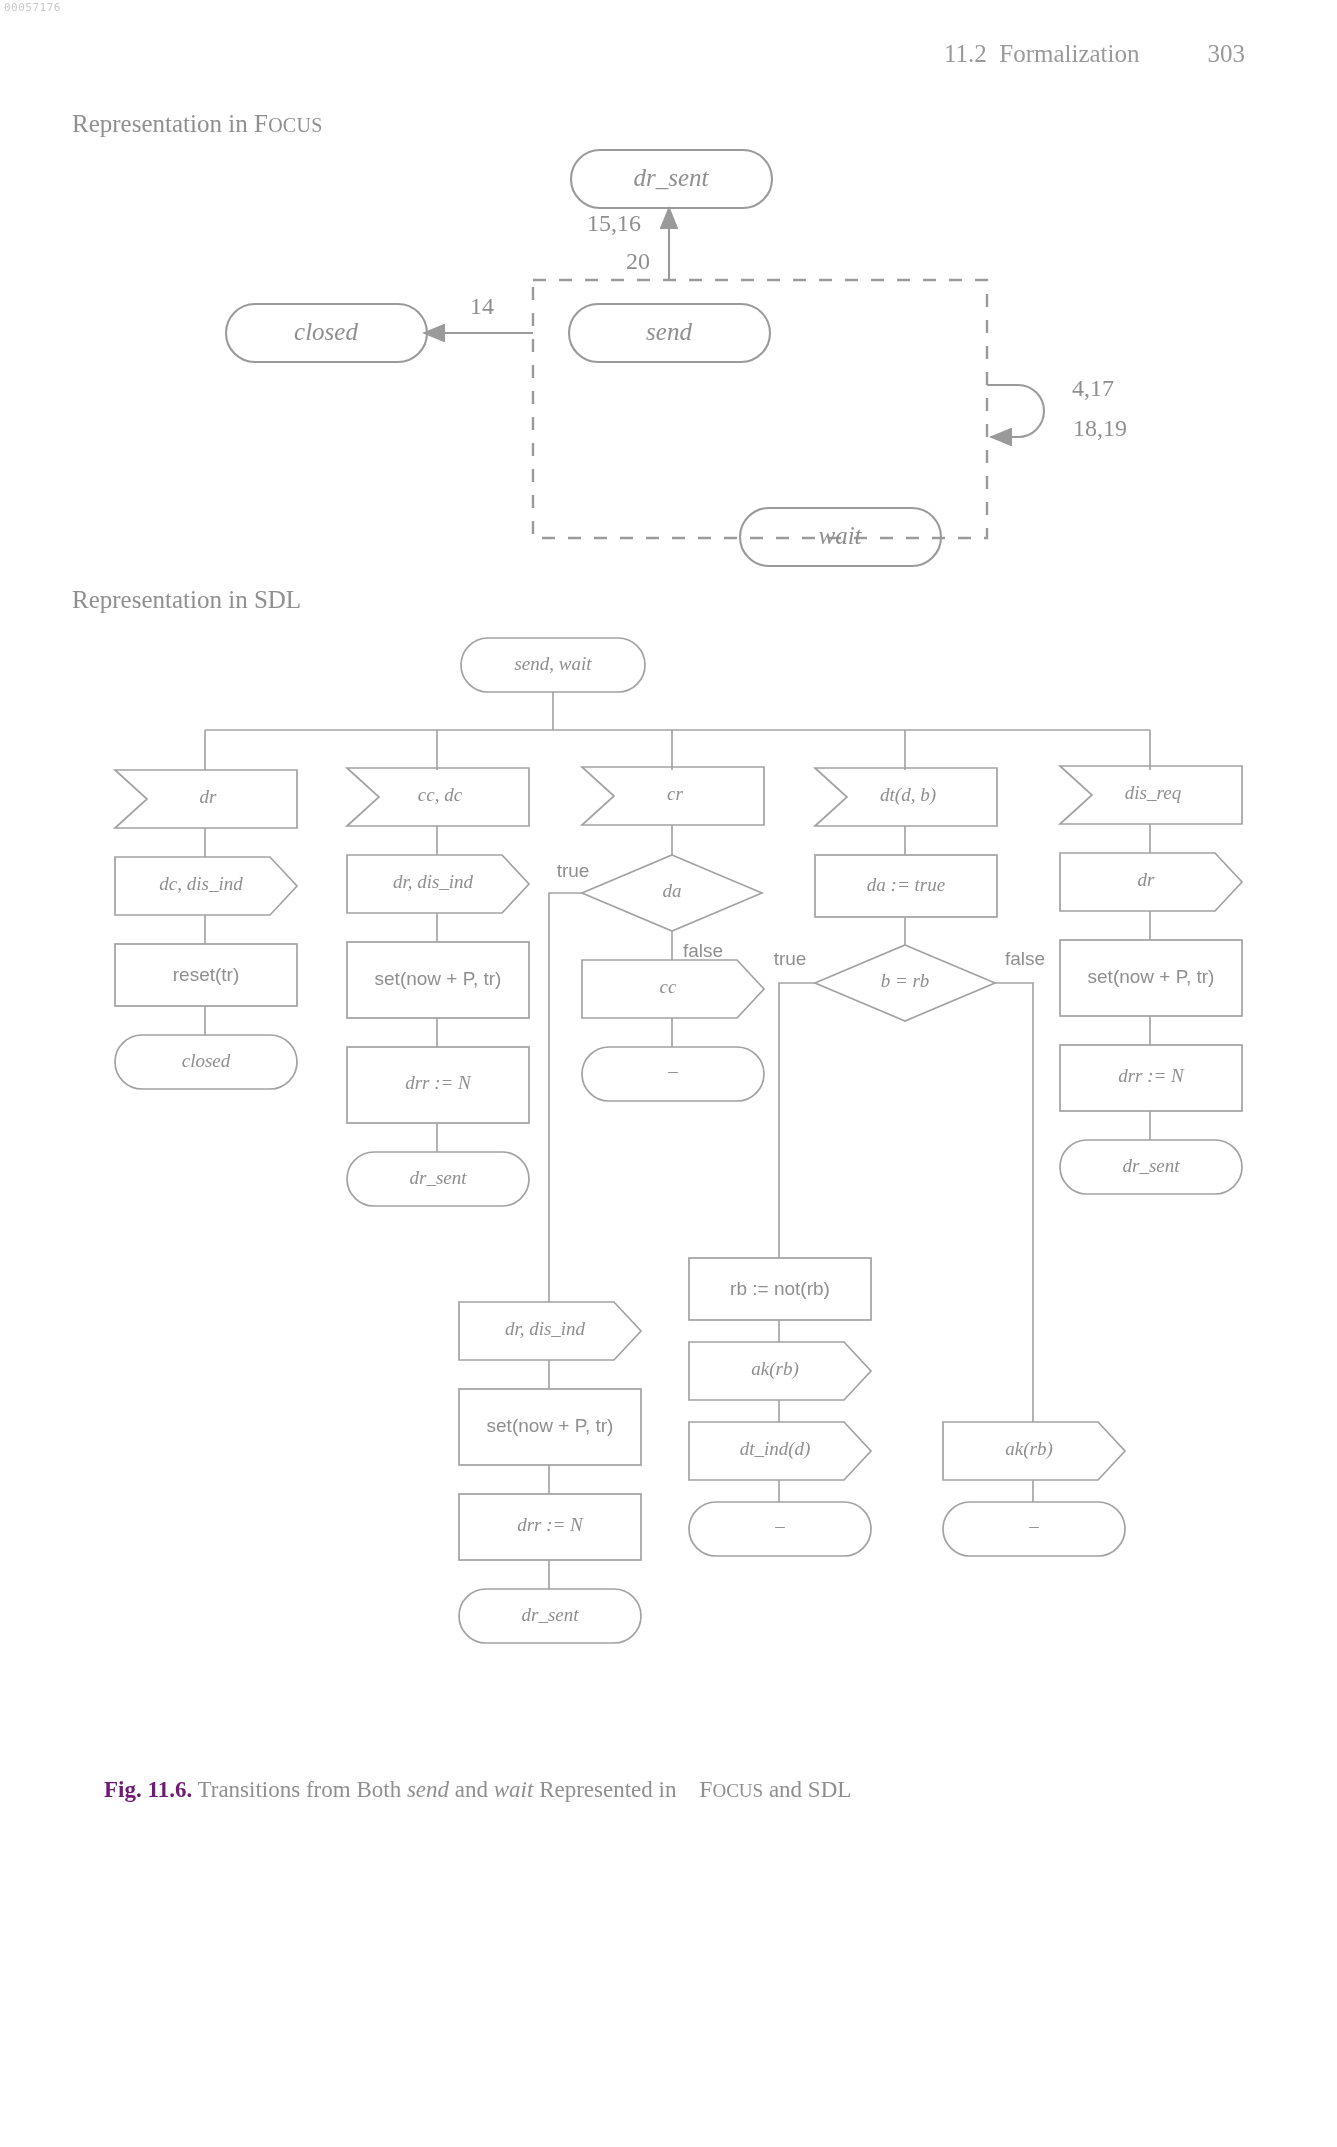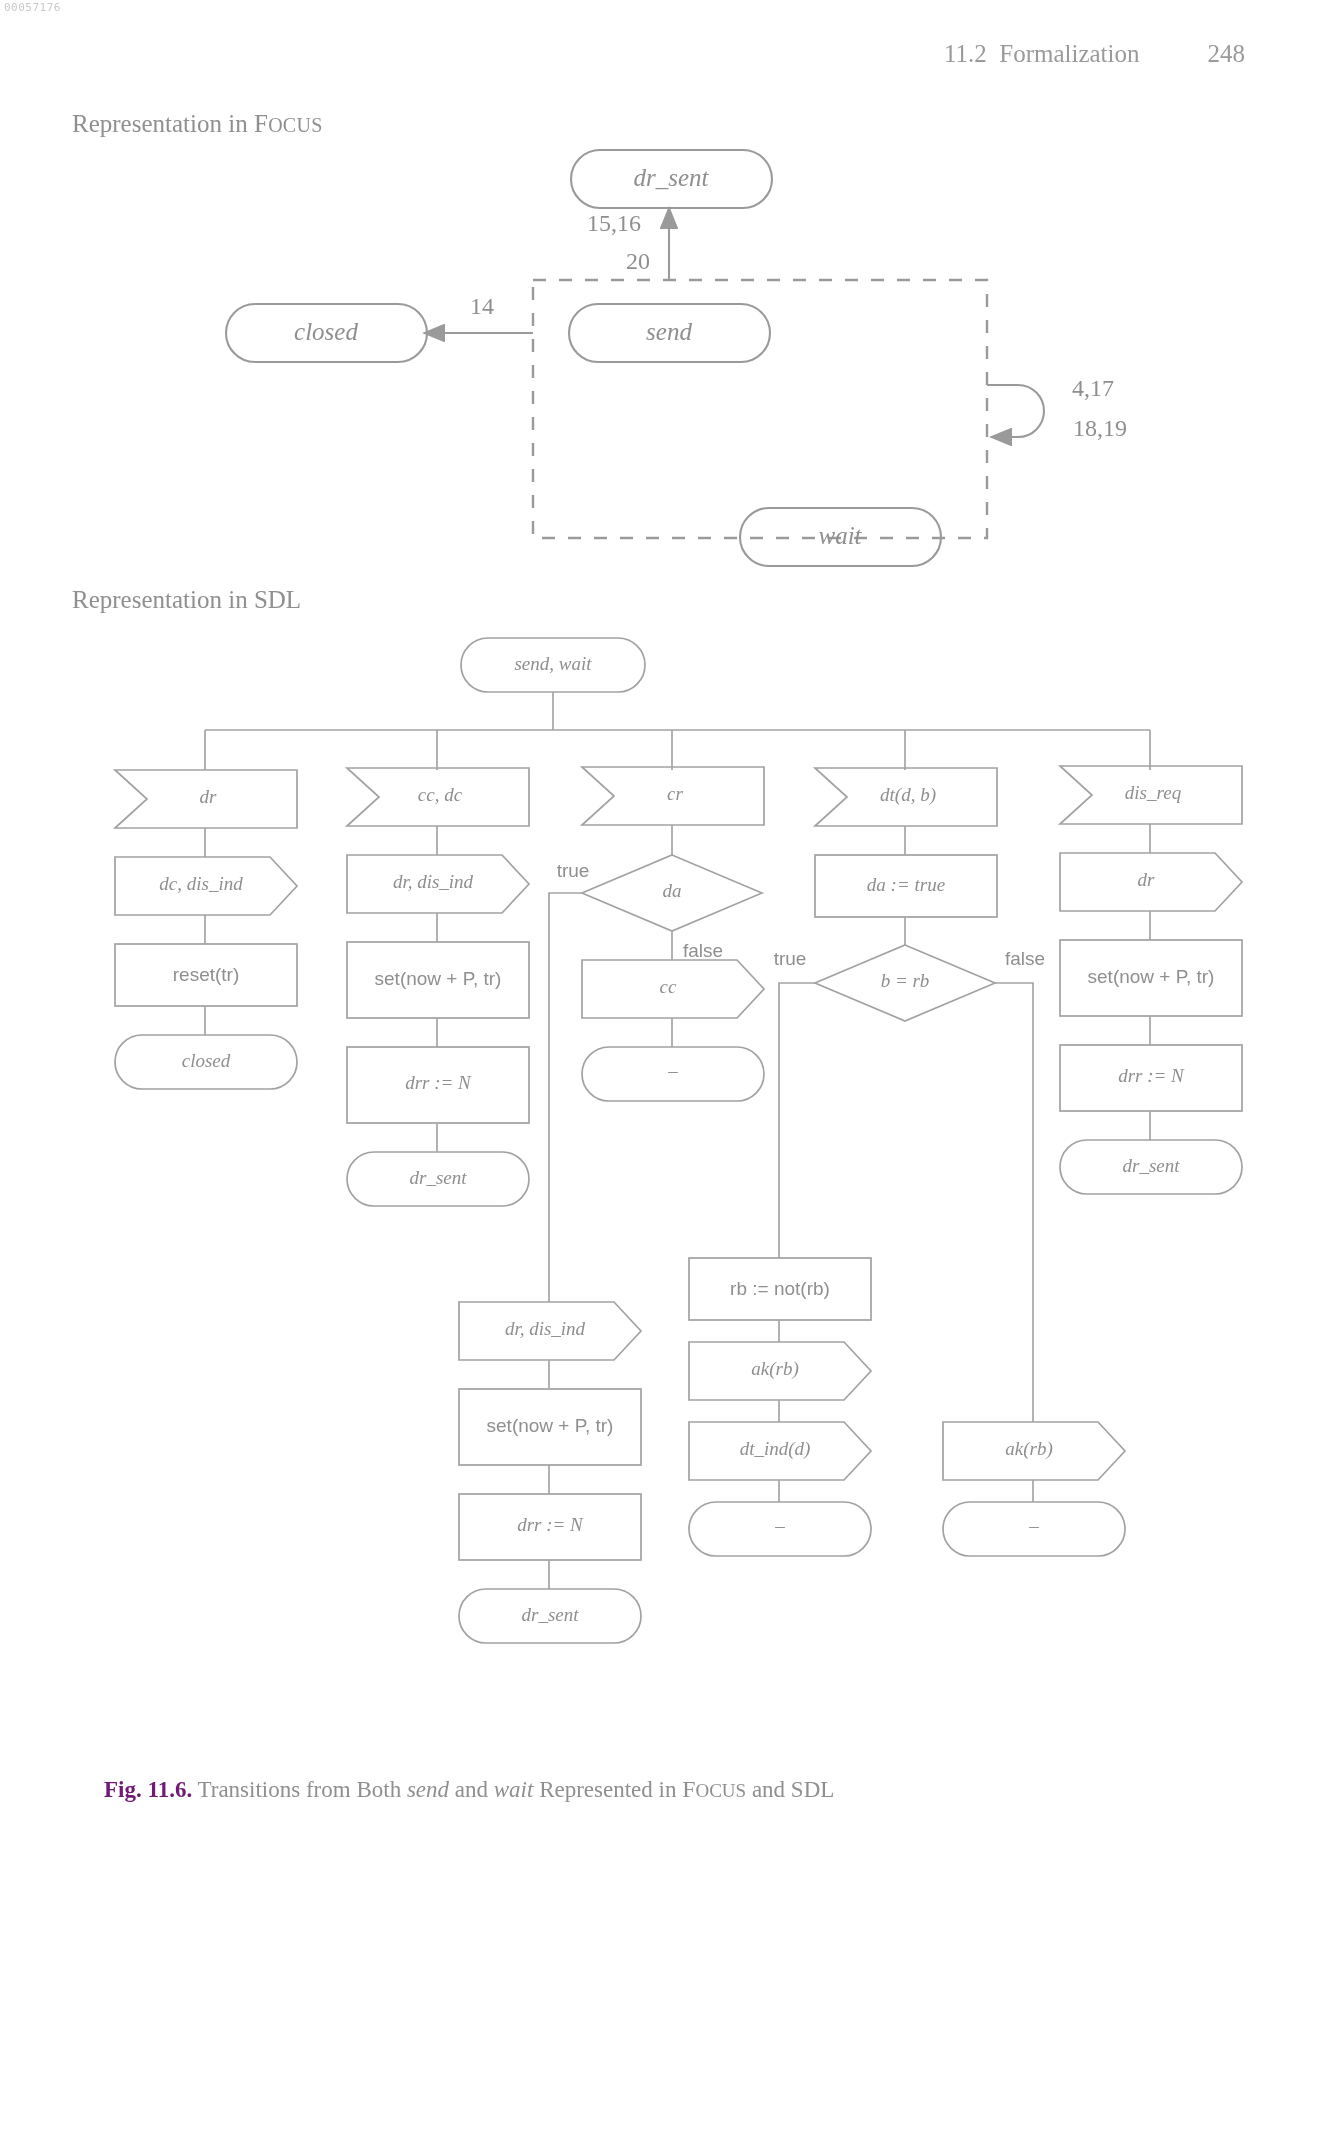--- a/index.html
+++ b/index.html
@@ -30,21 +30,21 @@
   .section-label .sc{font-size:20px;letter-spacing:0.3px;}
   #label-focus{top:110px;}
   #label-sdl{top:586px;}
 
   .caption{
     position:absolute;left:72px;top:1776px;width:1200px;
     font-size:23px;color:#8f8f8f;white-space:nowrap;
   }
   .caption b{font-weight:bold;color:#701a75;margin-left:32px;}
   .caption i{font-style:italic;}
-  .caption .sc{font-size:19px;}
+  .caption .sc{font-size:19px;margin-left:17px;}
 
   svg{position:absolute;left:0;top:0;overflow:visible;}
   #focus-svg{top:130px;}
   #sdl-svg{top:620px;}
 
   .shape{fill:none;stroke:#9a9a9a;stroke-width:2.1;}
   .shape-thin{fill:none;stroke:#a2a2a2;stroke-width:1.7;}
   .conn{stroke:#9a9a9a;stroke-width:2.1;fill:none;}
   .conn-thin{stroke:#a5a5a5;stroke-width:1.7;fill:none;}
   .dashbox{fill:none;stroke:#9a9a9a;stroke-width:2.4;stroke-dasharray:13 13;}
@@ -58,21 +58,21 @@
   .t-mono{font-family:"Liberation Sans", sans-serif;font-style:normal;}
 </style>
 </head>
 <body>
 
 <div id="page">
 
   <div class="watermark">00057176</div>
 
   <div class="running-head">
-    <span class="sec"><span>11.2</span>&nbsp;&nbsp;<span>Formalization</span></span><span class="pg">248</span>
+    <span class="sec"><span>11.2</span>&nbsp;&nbsp;<span>Formalization</span></span><span class="pg">303</span>
   </div>
 
   <div class="section-label" id="label-focus"><span>Representation in </span><span class="sc"><span style="font-size:1.25em">F</span>OCUS</span></div>
 
   <div class="section-label" id="label-sdl">Representation in SDL</div>
 
   <svg id="focus-svg" width="1337" height="470">
     <defs>
       <marker id="ah" markerWidth="11" markerHeight="9" refX="10" refY="4.5" orient="auto">
         <path d="M0,0 L11,4.5 L0,9 z" class="arrowfill"></path>

